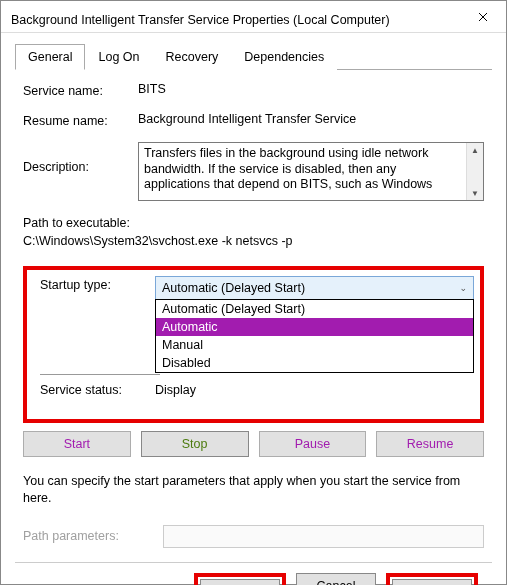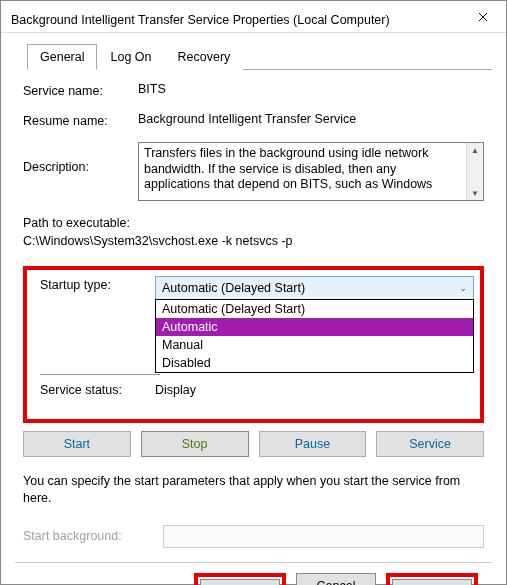--- a/index.html
+++ b/index.html
@@ -3,21 +3,21 @@
 <meta charset="utf-8">
 <style>
 * { box-sizing: border-box; font-family: "Segoe UI", Tahoma, sans-serif; font-size: 12.5px; }
 body { margin: 0; background: #fff; }
 .window { width: 507px; height: 585px; border: 1px solid #888; background: #fff; display: flex; flex-direction: column; }
 .titlebar { height: 32px; display: flex; align-items: center; padding-left: 10px; border-bottom: 1px solid #ddd; }
 .titlebar .title { flex: 1; margin-top: 7px; }
 .titlebar .close { width: 46px; height: 31px; display: flex; align-items: center; justify-content: center; }
 .titlebar .close svg { width: 10px; height: 10px; }
 .body { flex: 1; padding: 10px 14px 0 14px; display: flex; flex-direction: column; }
-.tabs { display: flex; border-bottom: 1px solid #aaa; margin-left: 12px; }
+.tabs { display: flex; border-bottom: 1px solid #aaa; }
 .tab { padding: 5px 12px 5px 12px; border: 1px solid transparent; border-bottom: none; position: relative; top: 1px; background: #fff; }
 .tab.active { border-color: #aaa; border-bottom: 1px solid #fff; }
 .tabpage { border: none; padding: 12px 8px 0 8px; flex: 1; }
 .row { display: flex; align-items: flex-start; margin-bottom: 14px; }
 .row .lbl { width: 115px; padding-top: 2px; }
 .row .val { flex: 1; }
 .descbox { flex: 1; height: 59px; border: 1px solid #7a7a7a; background: #fff; display: flex; overflow: hidden; }
 .descbox .txt { flex: 1; padding: 3px 5px; line-height: 1.25; overflow: hidden; }
 .descbox .sb { width: 17px; background: #f0f0f0; display: flex; flex-direction: column; align-items: center; justify-content: space-between; border-left: 1px solid #ddd; }
 .descbox .sb .arr { width: 14px; height: 14px; display: flex; align-items: center; justify-content: center; color: #555; font-size: 8px; }
@@ -25,21 +25,21 @@
 .startup-wrap { border: 4px solid #e60000; padding: 6px 6px 10px 13px; position: relative; margin-bottom: 8px; }
 .dd { position: relative; }
 .dd-sel { height: 24px; border: 1px solid #7aa7d8; background: #e5f1fb; display: flex; align-items: center; padding: 0 6px; }
 .dd-sel .chev { margin-left: auto; color: #555; font-size: 9px; }
 .dd-list { position: absolute; top: 23px; left: 0; right: 0; border: 1px solid #000; background: #fff; z-index: 10; }
 .dd-item { padding: 2px 6px; }
 .dd-item.hl { background: #a21caf; color: #fff; }
 .svc-status { display: flex; margin: 2px 0 12px 0; }
 .svc-status .lbl { width: 115px; }
 .btnrow { display: flex; gap: 10px; margin-bottom: 16px; }
-.btn { flex: 1; height: 26px; border: 1px solid #adadad; background: #e1e1e1; color: #0369a1; display: flex; align-items: center; justify-content: center; }
+.btn { flex: 1; height: 26px; border: 1px solid #adadad; background: #e1e1e1; color: #a21caf; display: flex; align-items: center; justify-content: center; }
 .btn.enabled { color: #4d7c0f; background: #e1e1e1; border-color: #888; }
 .note { line-height: 1.35; margin-bottom: 18px; }
 .sp-row { display: flex; align-items: center; margin-bottom: 8px; }
 .sp-row .lbl { width: 140px; color: #a0a0a0; }
 .sp-row input { flex: 1; height: 23px; border: 1px solid #ccc; padding: 0 4px; }
 .sep { height: 1px; background: #ccc; margin: 6px 0 10px 0; }
 .footer { display: flex; justify-content: flex-end; gap: 10px; padding: 0 14px 14px 0; }
 .fbtn { width: 80px; height: 26px; border: 1px solid #888; background: #e1e1e1; display: flex; align-items: center; justify-content: center; }
 .fbtn.disabled { color: #9a9a9a; }
 .redbox { border: 4px solid #e60000; padding: 2px; }
@@ -56,20 +56,21 @@
           <path d="M1 1 L9 9 M9 1 L1 9" stroke="#000" stroke-width="1"></path>
         </svg>
     </div>
   </div>
 
   <div class="body">
     <div class="tabs">
       <div class="tab active">General</div>
       <div class="tab">Log On</div>
       <div class="tab">Recovery</div>
+      <div class="tab">Dependencies</div>
     </div>
 
     <div class="tabpage">
 
       <div class="row">
         <div class="lbl">Service name:</div>
         <div class="val">BITS</div>
       </div>
 
       <div class="row">
@@ -113,27 +114,27 @@
         <div class="svc-status">
           <div class="lbl">Service status:</div>
           <div>Display</div>
         </div>
       </div>
 
       <div class="btnrow">
         <div class="btn">Start</div>
         <div class="btn enabled">Stop</div>
         <div class="btn">Pause</div>
-        <div class="btn">Service</div>
+        <div class="btn">Resume</div>
       </div>
 
       <div class="note">You can specify the start parameters that apply when you start the service from here.</div>
 
       <div class="sp-row">
-        <div class="lbl">Start background:</div>
+        <div class="lbl">Path parameters:</div>
         <input type="text" disabled="" value="" style="">
       </div>
 
     </div>
 
     <div class="sep"></div>
 
     <div class="footer">
       <div class="redbox">
         <div class="fbtn">OK</div>

